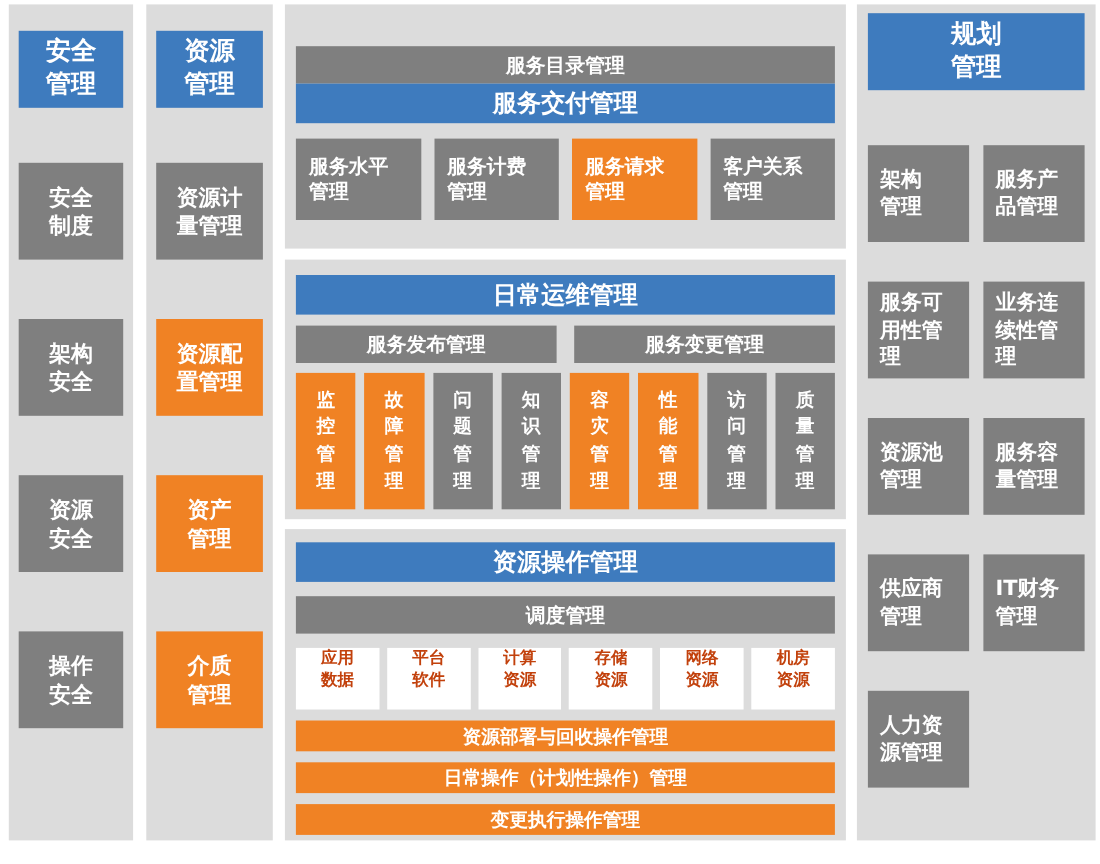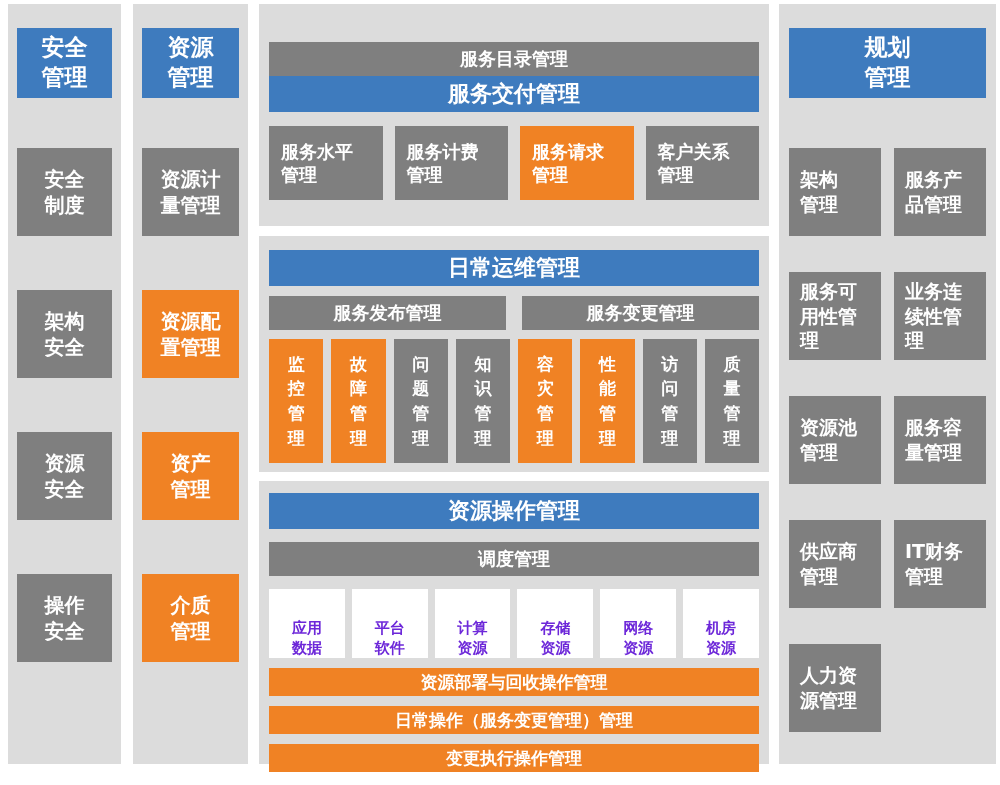--- a/index.html
+++ b/index.html
@@ -27,25 +27,25 @@
   .bar{height:36px;display:flex;align-items:center;justify-content:center}
   .bar.title{font-size:22px}
   .bar.sub{font-size:18px;margin-top:13px;height:34px}
   .delivery-row{display:flex;gap:12px;margin-top:14px}
   .delivery-row .cell{flex:1;height:74px;display:flex;align-items:center;font-size:18px;line-height:1.3;padding-left:12px}
   .group-row{display:flex;gap:16px;margin-top:10px}
   .group-row .grp{flex:1;height:34px;display:flex;align-items:center;justify-content:center;font-size:18px}
   .vrow{display:flex;gap:8px;margin-top:9px}
   .vcell{flex:1;height:124px;display:flex;align-items:center;justify-content:center;text-align:center;font-size:17px;line-height:1.45}
   .res-row{display:flex;gap:7px;margin-top:13px}
-  .res-cell{flex:1;height:69px;background:#ffffff;color:#6d28d9;display:flex;align-items:flex-end;justify-content:center;text-align:center;font-size:15px;line-height:1.3}
+  .res-cell{flex:1;height:56px;background:#ffffff;color:#c2410c;display:flex;align-items:flex-start;justify-content:center;text-align:center;font-size:15px;line-height:1.3}
   .obar{height:28px;margin-top:10px;display:flex;align-items:center;justify-content:center;font-size:17px}
 
   
-  #col-planning{left:779px;top:4px;width:217px;height:760px;padding:24px 10px 0}
+  #col-planning{left:779px;top:4px;width:217px;height:760px;padding:8px 10px 0}
   .plan-hdr{height:70px;display:flex;align-items:center;justify-content:center;text-align:center;font-size:23px;line-height:1.3;margin-bottom:50px}
   .plan-grid{display:grid;grid-template-columns:1fr 1fr;column-gap:13px;row-gap:36px}
   .plan-cell{height:88px;display:flex;align-items:center;padding-left:11px;font-size:19px;line-height:1.3}
 </style>
 </head>
 <body>
 
 <div class="canvas">
 
   <section class="panel side-col" id="col-security">
@@ -215,21 +215,21 @@
       </div>
       <div class="res-cell">
         <span class="lbl">机房
 资源</span>
       </div>
     </div>
     <div class="obar orange">
       <span class="lbl">资源部署与回收操作管理</span>
     </div>
     <div class="obar orange">
-      <span class="lbl">日常操作（服务变更管理）管理</span>
+      <span class="lbl">日常操作（计划性操作）管理</span>
     </div>
     <div class="obar orange">
       <span class="lbl">变更执行操作管理</span>
     </div>
   </section>
 
   <section class="panel" id="col-planning">
     <div class="plan-hdr blue">
       <span class="lbl">规划
 管理</span>

